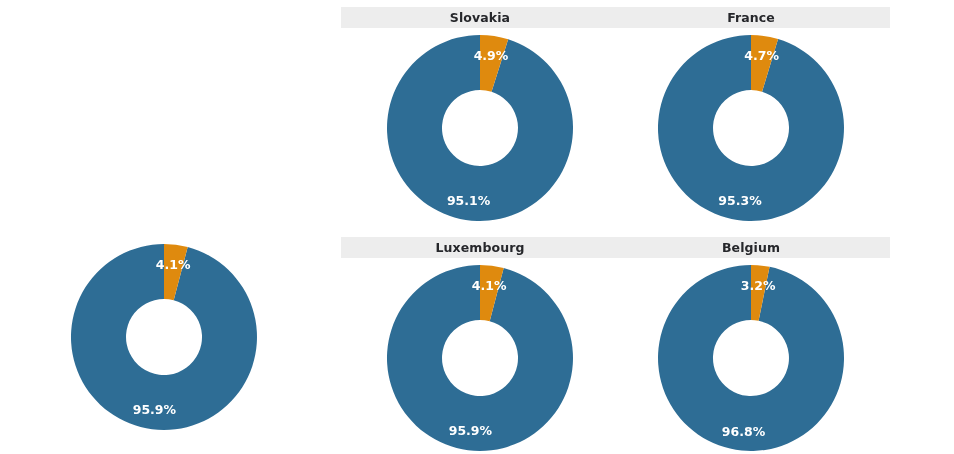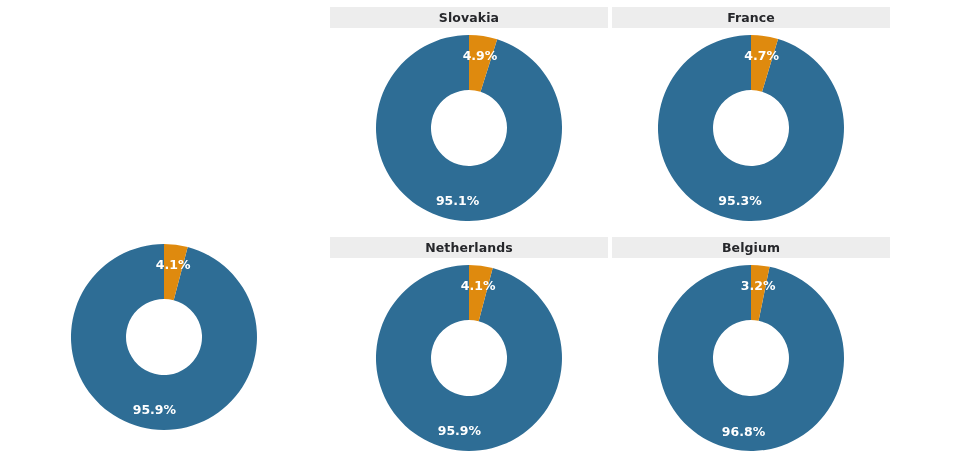--- a/index.html
+++ b/index.html
@@ -61,21 +61,21 @@
     font-size: 12.5px;
     font-weight: bold;
     fill: #ffffff;
     text-anchor: middle;
     dominant-baseline: middle;
     paint-order: stroke;
   }
 
   
   .col-0 { left: 25px; }
-  .col-1 { left: 330px; }
+  .col-1 { left: 341px; }
   .col-2 { left: 612px; }
 
   
   .row-0 { top: 7px; }
   .row-1 { top: 237px; }
 </style>
 </head>
 <body>
 
 <div id="canvas">
@@ -105,21 +105,21 @@
       <div class="donut-wrap">
         <svg class="donut-svg" width="278" height="214" viewBox="0 0 278 214">
           <path d="M 162.69 10.07 A 93 93 0 1 1 139.00 7.00 L 139.00 62.00 A 38 38 0 1 0 148.68 63.25 Z" fill="#2e6d95"></path>
           <path d="M 139.00 7.00 A 93 93 0 0 1 162.69 10.07 L 148.68 63.25 A 38 38 0 0 0 139.00 62.00 Z" fill="#df8a0e"></path>
           <text class="slice-label" x="129.4" y="173.9">95.9%</text>
           <text class="slice-label" x="148.2" y="28.6">4.1%</text>
         </svg>
       </div>
     </div>
     <div class="facet col-1 row-1">
-      <div class="facet-title">Netherlands</div>
+      <div class="facet-title">Luxembourg</div>
       <div class="donut-wrap">
         <svg class="donut-svg" width="278" height="214" viewBox="0 0 278 214">
           <path d="M 162.69 10.07 A 93 93 0 1 1 139.00 7.00 L 139.00 62.00 A 38 38 0 1 0 148.68 63.25 Z" fill="#2e6d95"></path>
           <path d="M 139.00 7.00 A 93 93 0 0 1 162.69 10.07 L 148.68 63.25 A 38 38 0 0 0 139.00 62.00 Z" fill="#df8a0e"></path>
           <text class="slice-label" x="129.4" y="173.9">95.9%</text>
           <text class="slice-label" x="148.2" y="28.6">4.1%</text>
         </svg>
       </div>
     </div>
     <div class="facet col-2 row-1">

